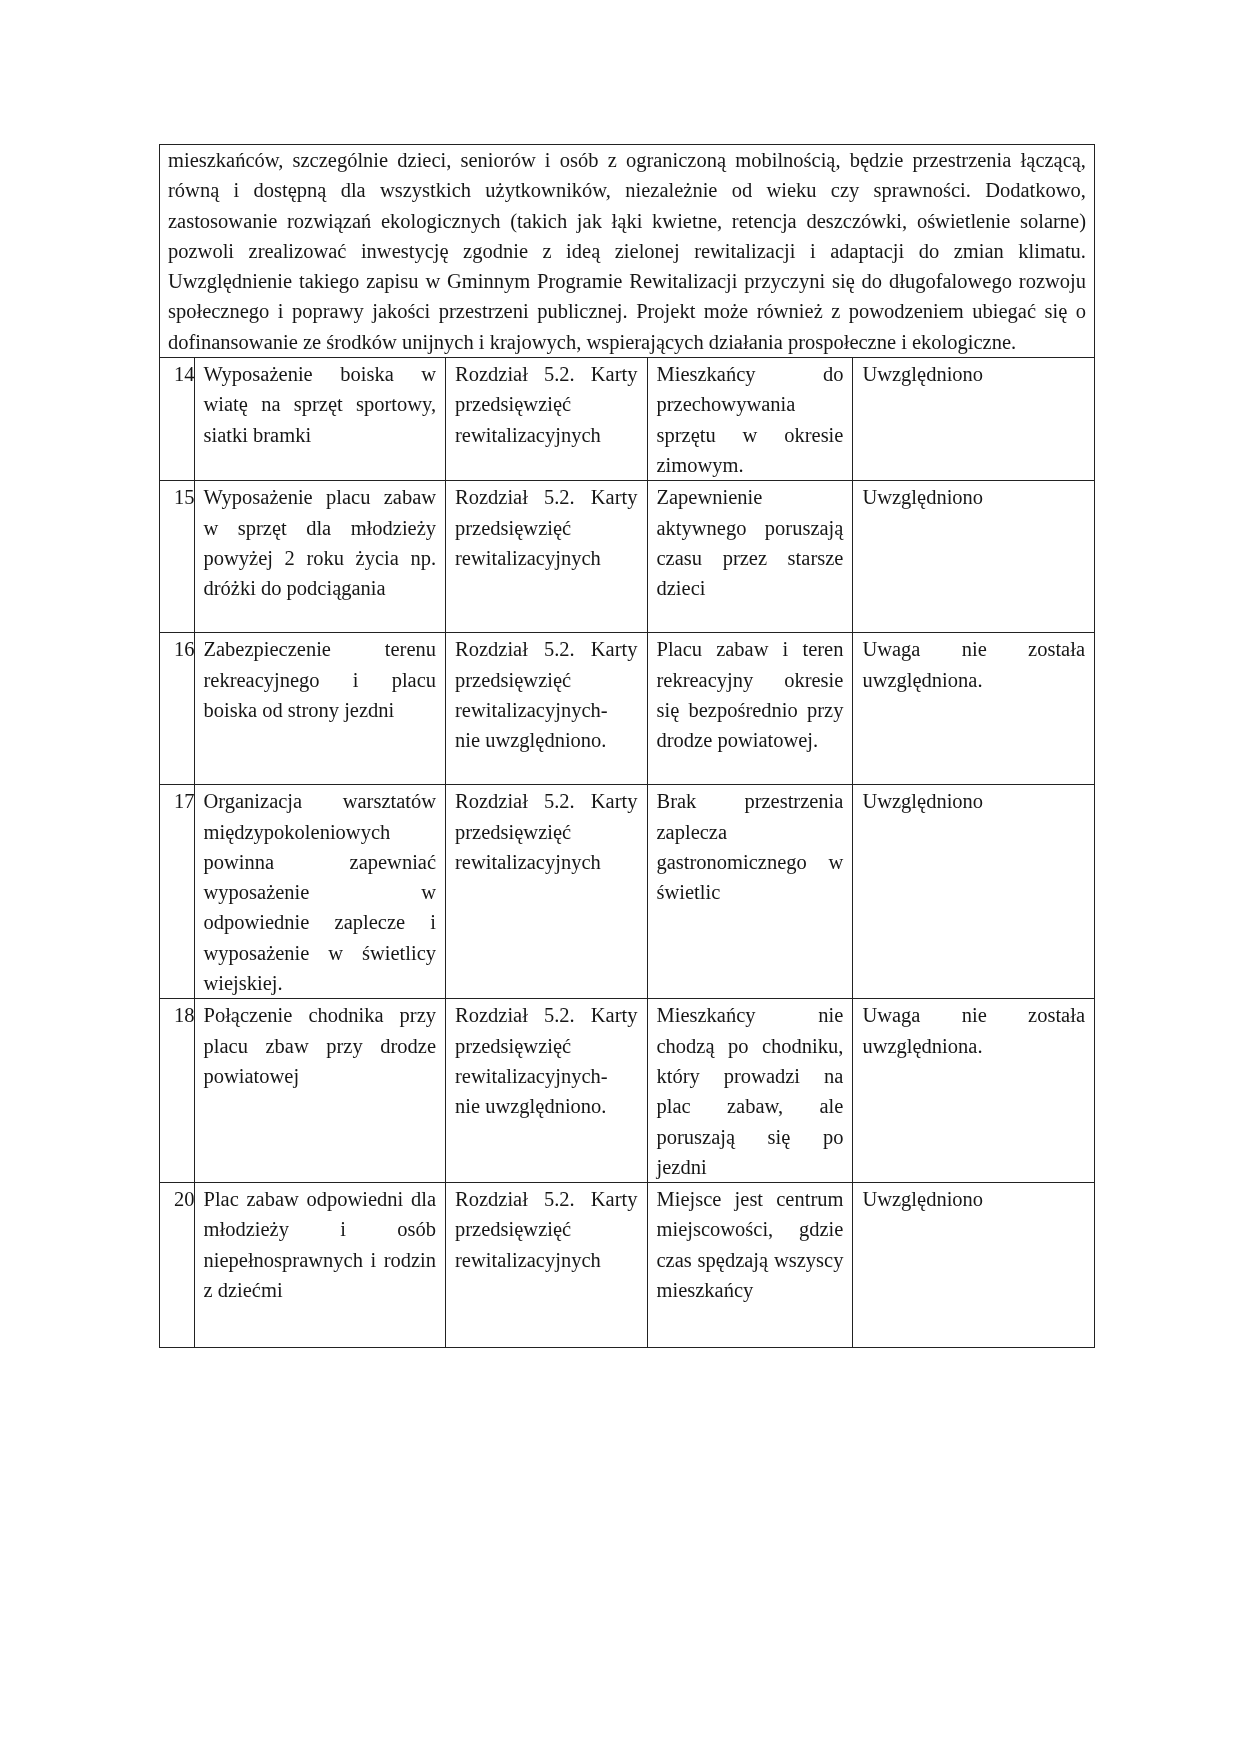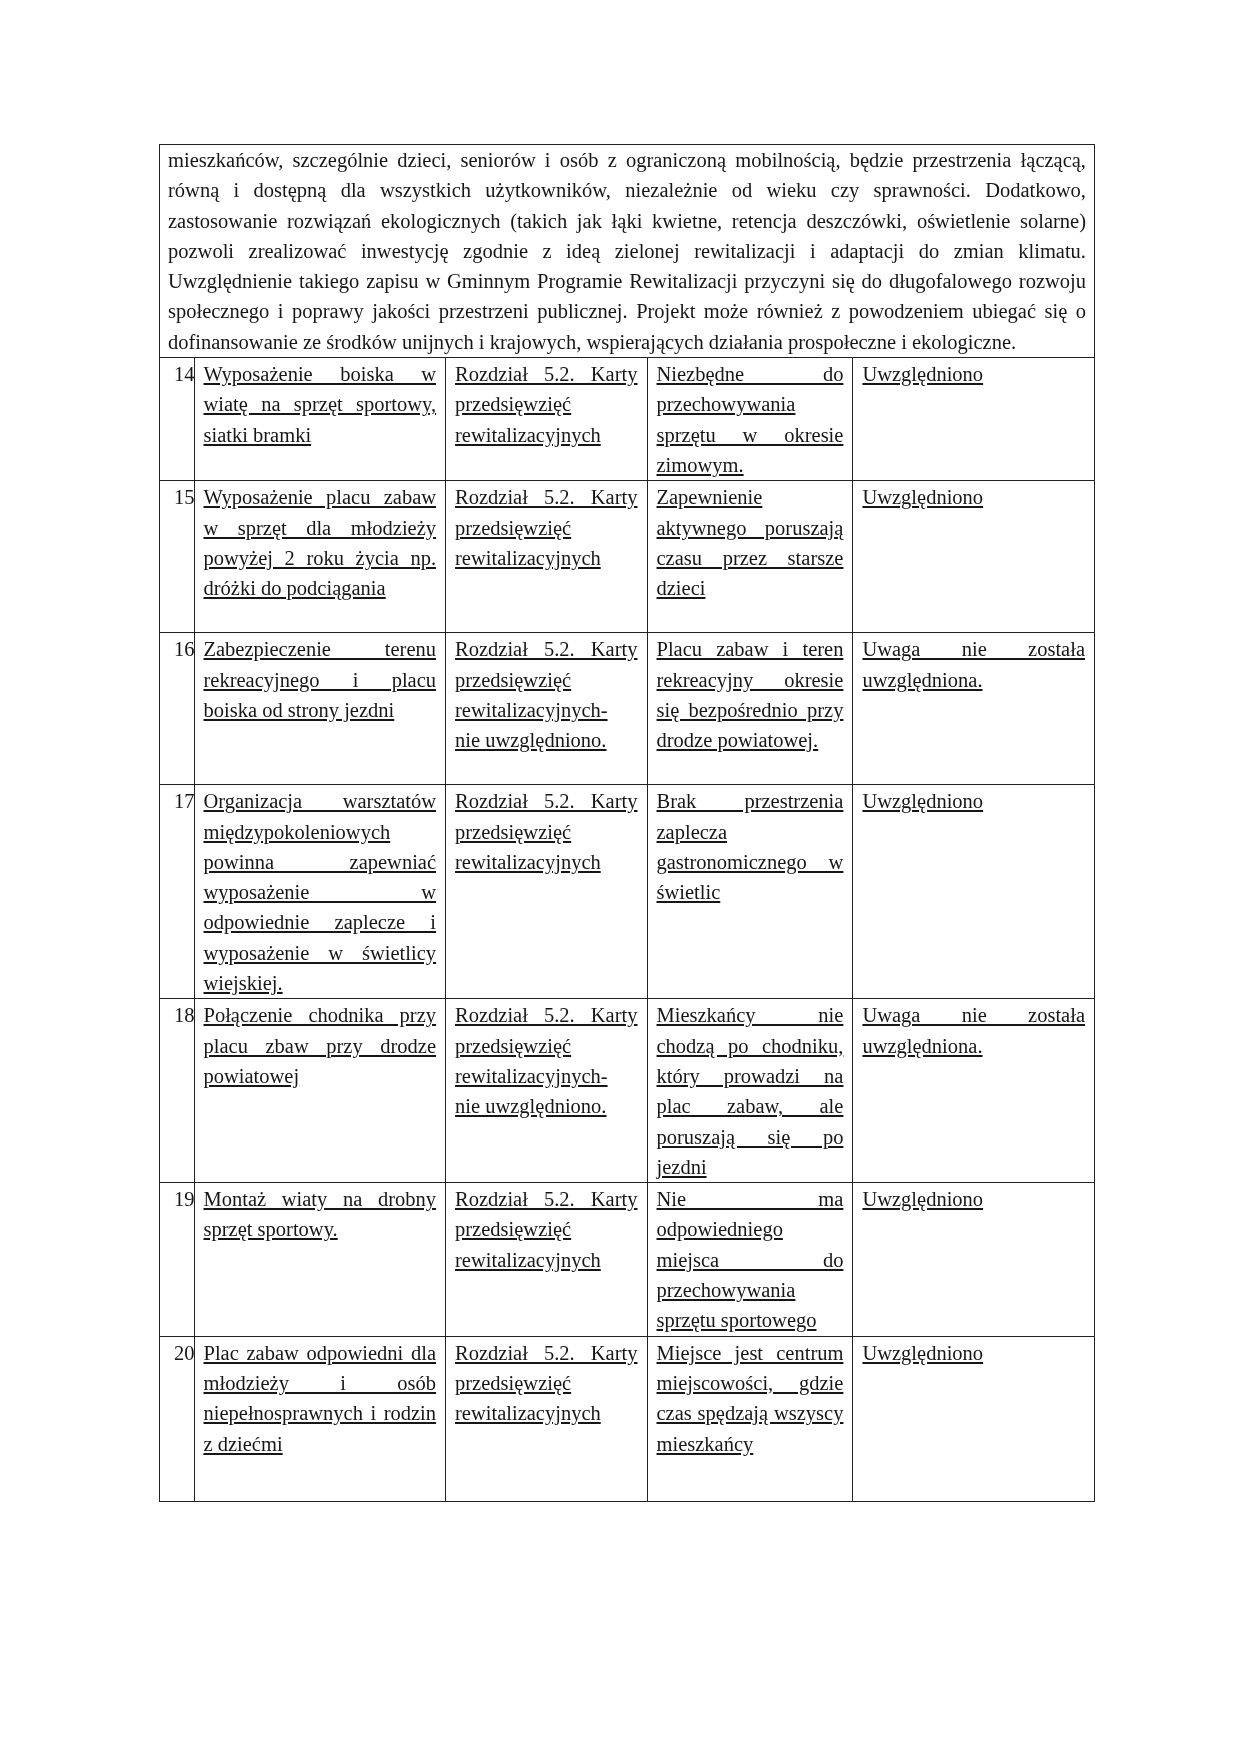--- a/index.html
+++ b/index.html
@@ -5,21 +5,21 @@
   html, body { margin: 0; padding: 0; background: #ffffff; }
   body { width: 1240px; height: 1754px; position: relative; overflow: hidden;
          font-family: "Liberation Serif", "DejaVu Serif", serif; color: #161616; }
   .page { position: absolute; left: 0; top: 4px; width: 1240px; height: 1754px; }
   .doc-table { position: absolute; left: 159px; top: 140px; width: 936px;
                border-collapse: collapse; table-layout: fixed; }
   .doc-table td { border: 1.5px solid #222; vertical-align: top;
                   font-size: 20.5px; line-height: 30.3px; padding: 1px 9px 0 9px; }
   .intro td { text-align: justify; padding: 0 8px 0 8px; line-height: 30.3px; }
   .num { text-align: center; padding-left: 14px !important; }
-  .just { text-align: justify; text-align-last: left; text-decoration: underline; }
+  .just { text-align: justify; text-align-last: left; }
   .c-num { width: 31px; }
   .c-desc { width: 226px; }
   .c-loc  { width: 181px; }
   .c-just { width: 185px; }
   .c-res  { width: 217px; }
 </style>
 </head>
 <body>
 
 <div class="page">
@@ -32,21 +32,21 @@
         <col class="c-res">
     </colgroup>
     <tbody id="table-body">
       <tr class="intro">
         <td colspan="5">mieszkańców, szczególnie dzieci, seniorów i osób z ograniczoną mobilnością, będzie przestrzenia łączącą, równą i dostępną dla wszystkich użytkowników, niezależnie od wieku czy sprawności. Dodatkowo, zastosowanie rozwiązań ekologicznych (takich jak łąki kwietne, retencja deszczówki, oświetlenie solarne) pozwoli zrealizować inwestycję zgodnie z ideą zielonej rewitalizacji i adaptacji do zmian klimatu. Uwzględnienie takiego zapisu w Gminnym Programie Rewitalizacji przyczyni się do długofalowego rozwoju społecznego i poprawy jakości przestrzeni publicznej. Projekt może również z powodzeniem ubiegać się o dofinansowanie ze środków unijnych i krajowych, wspierających działania prospołeczne i ekologiczne.</td>
       </tr>
     <tr style="height: 118px;">
           <td class="num">14</td>
           <td class="just">Wyposażenie boiska w wiatę na sprzęt sportowy, siatki bramki</td>
           <td class="just">Rozdział 5.2. Karty przedsięwzięć rewitalizacyjnych</td>
-          <td class="just">Niezbędne do przechowywania sprzętu w okresie zimowym.</td>
+          <td class="just">Mieszkańcy do przechowywania sprzętu w okresie zimowym.</td>
           <td class="just">Uwzględniono</td>
         </tr>
         <tr style="height: 152px; margin-top: 15px;">
           <td class="num">15</td>
           <td class="just">Wyposażenie placu zabaw w sprzęt dla młodzieży powyżej 2 roku życia np. dróżki do podciągania</td>
           <td class="just">Rozdział 5.2. Karty przedsięwzięć rewitalizacyjnych</td>
           <td class="just">Zapewnienie aktywnego poruszają czasu przez starsze dzieci</td>
           <td class="just">Uwzględniono</td>
         </tr>
         <tr style="height: 152px;">
@@ -63,27 +63,20 @@
           <td class="just">Brak przestrzenia zaplecza gastronomicznego w świetlic</td>
           <td class="just">Uwzględniono</td>
         </tr>
         <tr style="height: 175px;">
           <td class="num">18</td>
           <td class="just">Połączenie chodnika przy placu zbaw przy drodze powiatowej</td>
           <td class="just">Rozdział 5.2. Karty przedsięwzięć rewitalizacyjnych- nie uwzględniono.</td>
           <td class="just">Mieszkańcy nie chodzą po chodniku, który prowadzi na plac zabaw, ale poruszają się po jezdni</td>
           <td class="just">Uwaga nie została uwzględniona.</td>
         </tr>
-        <tr style="height: 150px;">
-          <td class="num">19</td>
-          <td class="just">Montaż wiaty na drobny sprzęt sportowy.</td>
-          <td class="just">Rozdział 5.2. Karty przedsięwzięć rewitalizacyjnych</td>
-          <td class="just">Nie ma odpowiedniego miejsca do przechowywania sprzętu sportowego</td>
-          <td class="just">Uwzględniono</td>
-        </tr>
         <tr style="height: 165px;">
           <td class="num">20</td>
           <td class="just">Plac zabaw odpowiedni dla młodzieży i osób niepełnosprawnych i rodzin z dziećmi</td>
           <td class="just">Rozdział 5.2. Karty przedsięwzięć rewitalizacyjnych</td>
           <td class="just">Miejsce jest centrum miejscowości, gdzie czas spędzają wszyscy mieszkańcy</td>
           <td class="just">Uwzględniono</td>
         </tr>
       </tbody>
   </table>
 </div>

